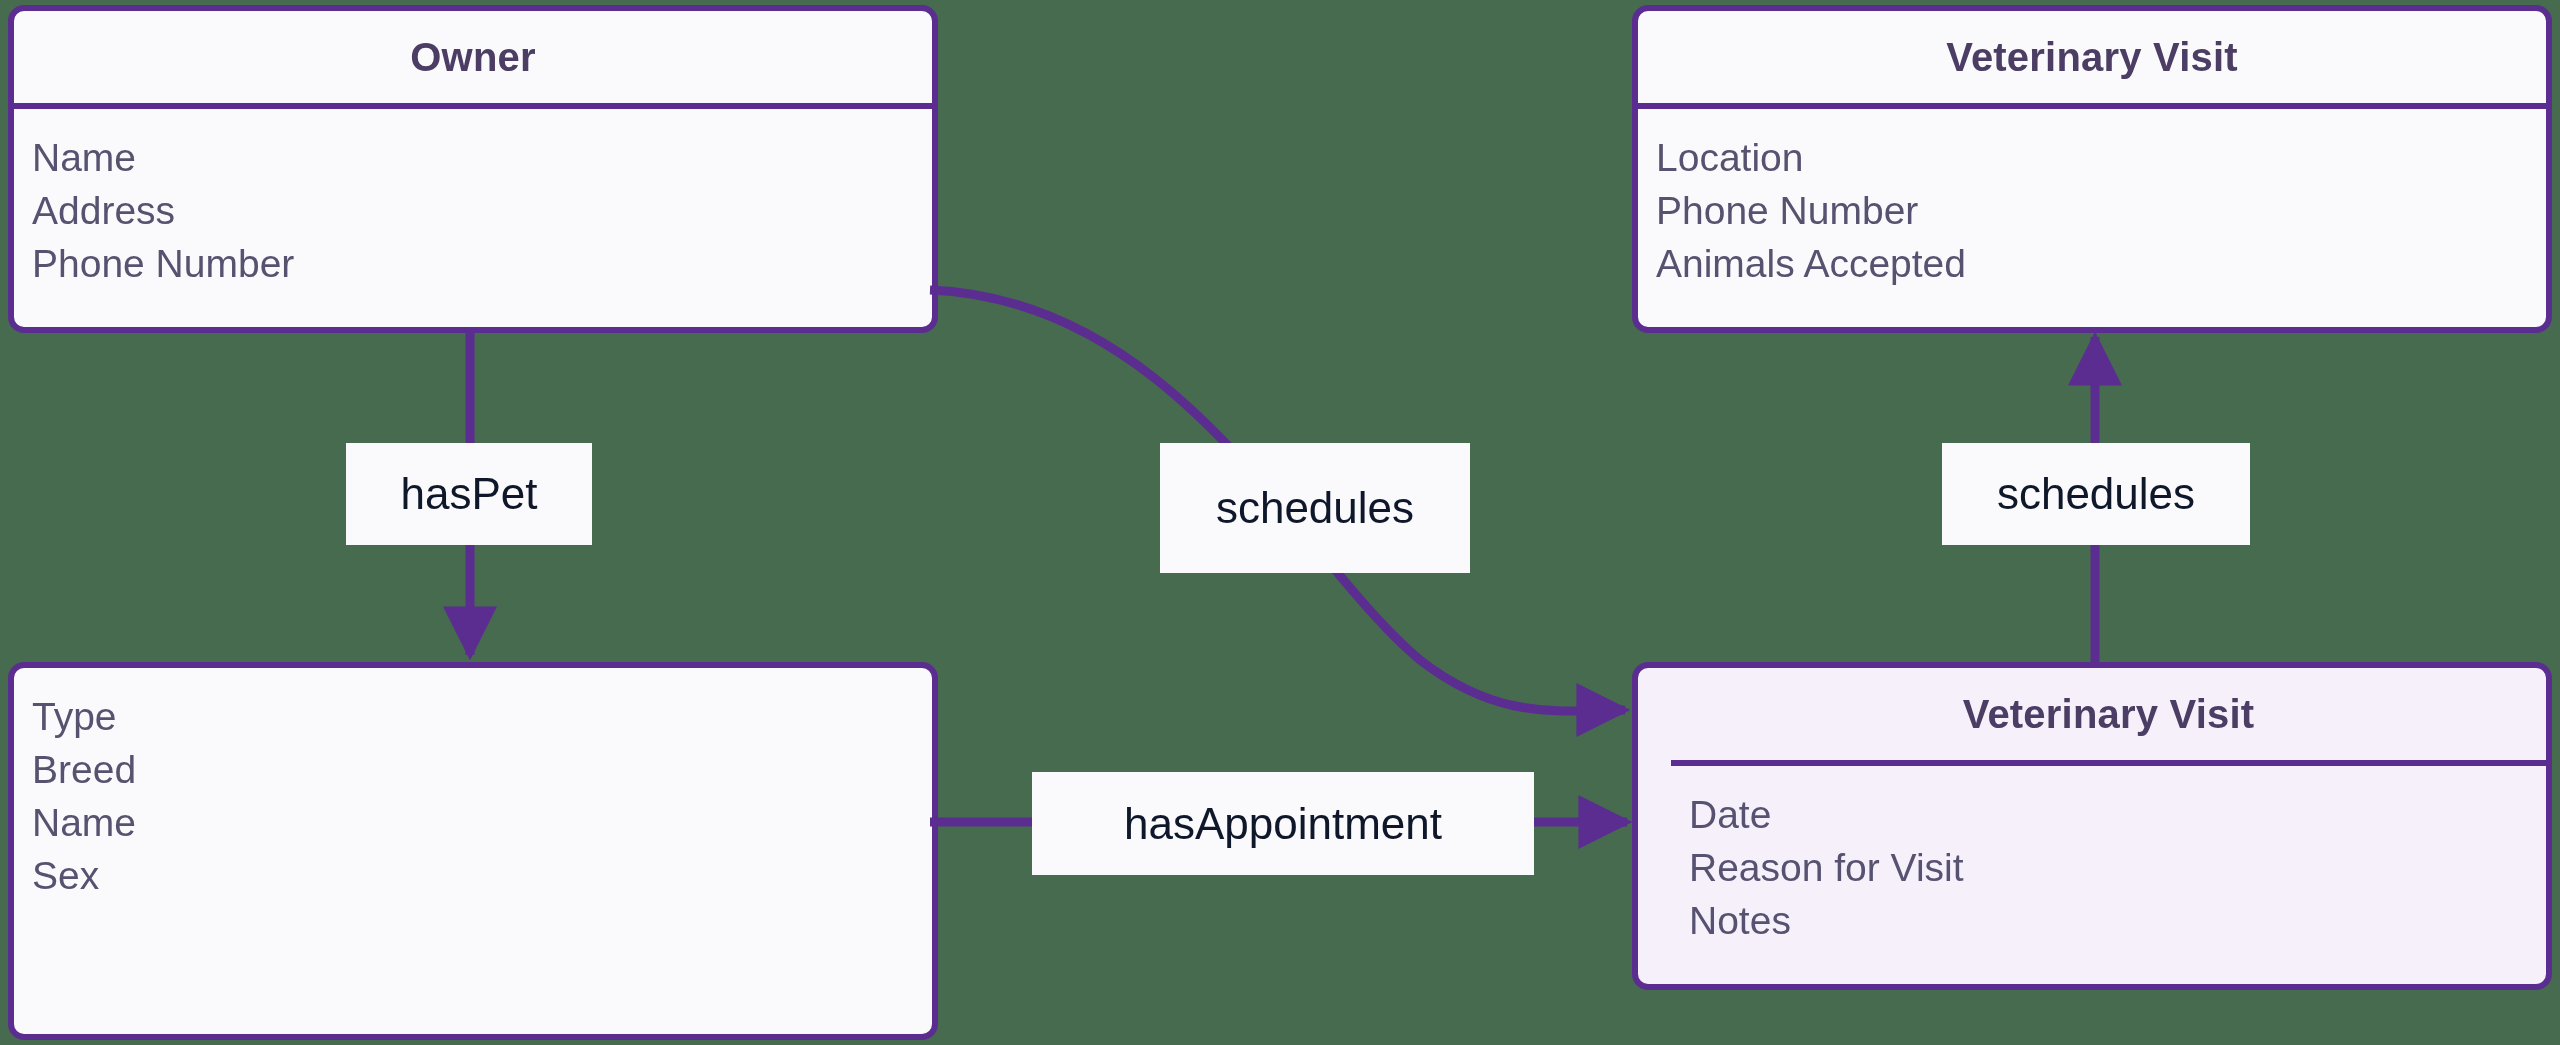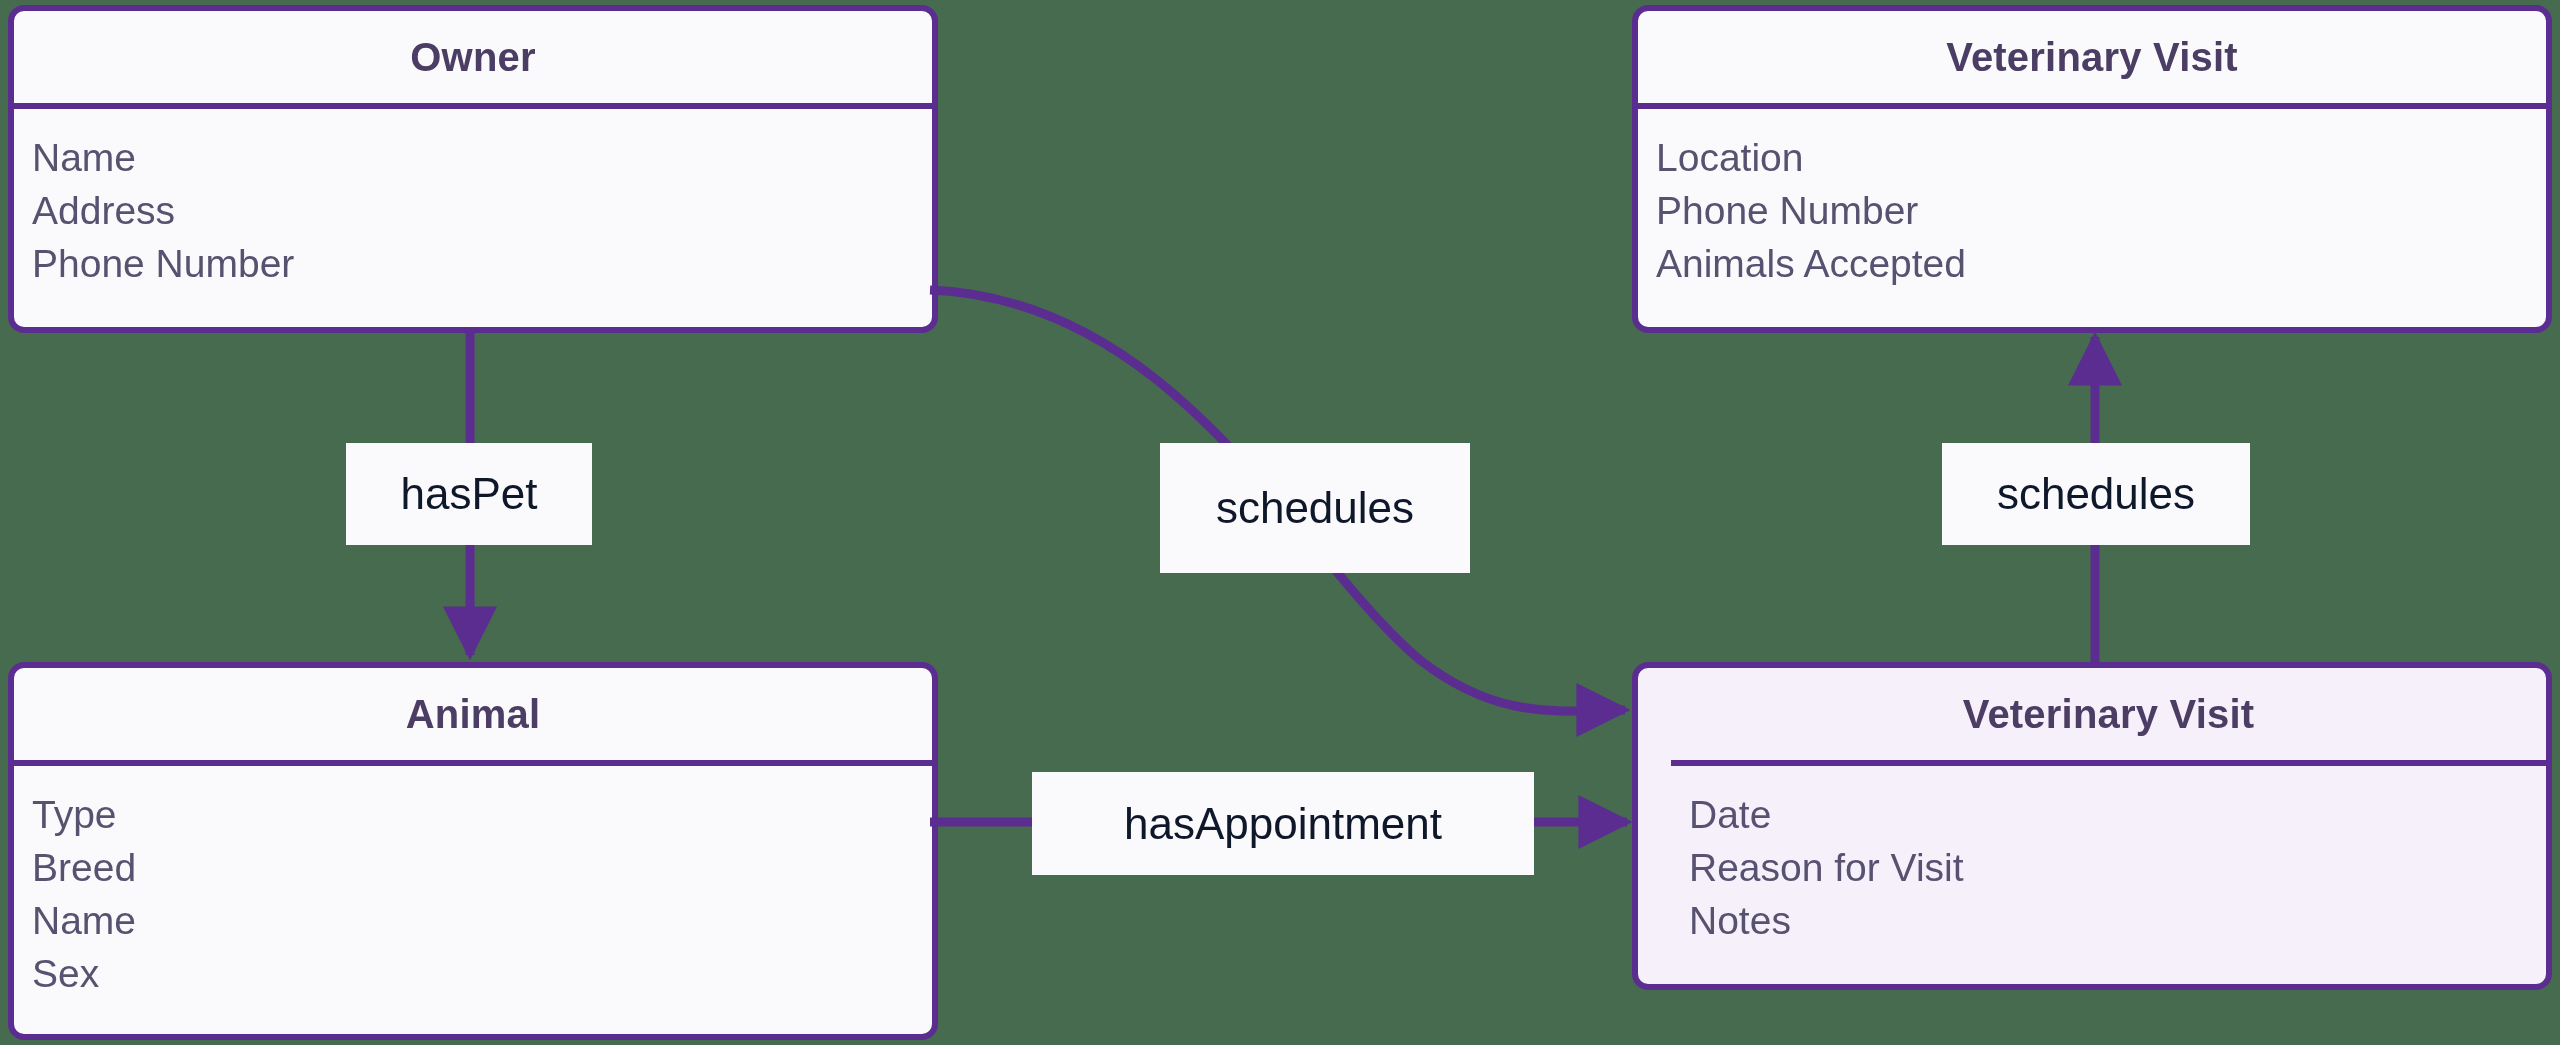--- a/index.html
+++ b/index.html
@@ -120,23 +120,20 @@
       <div class="entity-title">Veterinary Visit</div>
     </div>
     <div class="entity-body">
       <div class="attr">Location</div>
       <div class="attr">Phone Number</div>
       <div class="attr">Animals Accepted</div>
     </div>
   </div>
 
   <div class="entity" style="left:8px; top:662px; width:930px; height:378px;">
-    <div class="entity-header">
-      <div class="entity-title">Animal</div>
-    </div>
     <div class="entity-body">
       <div class="attr">Type</div>
       <div class="attr">Breed</div>
       <div class="attr">Name</div>
       <div class="attr">Sex</div>
     </div>
   </div>
 
   <div class="entity tinted" style="left:1632px; top:662px; width:920px; height:328px;">
     <div class="entity-header">

